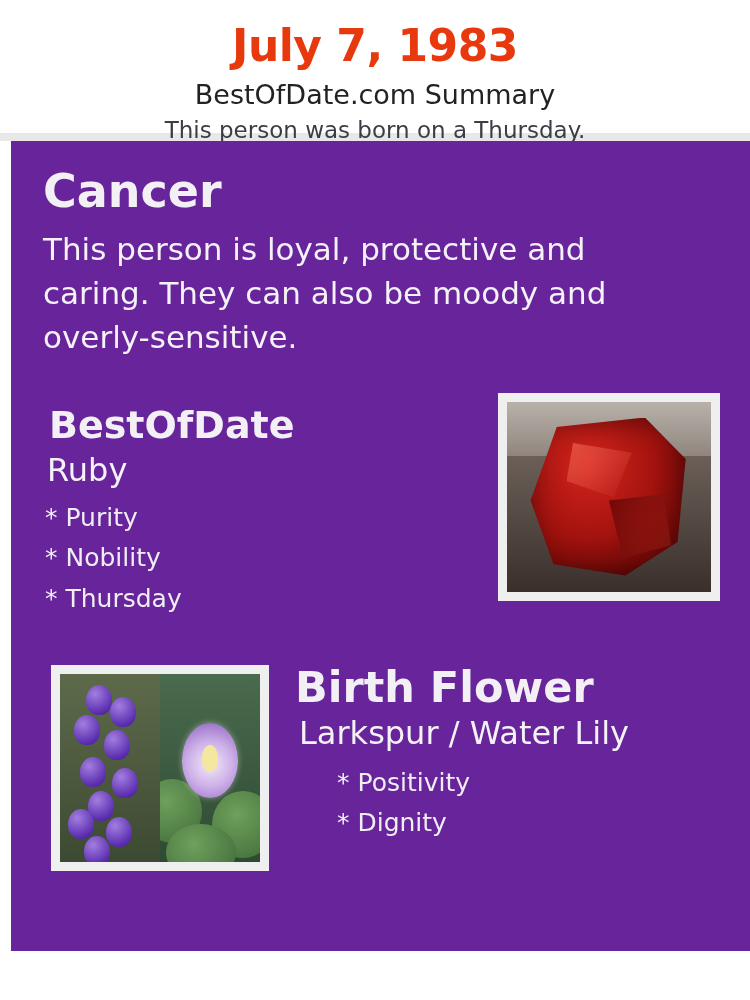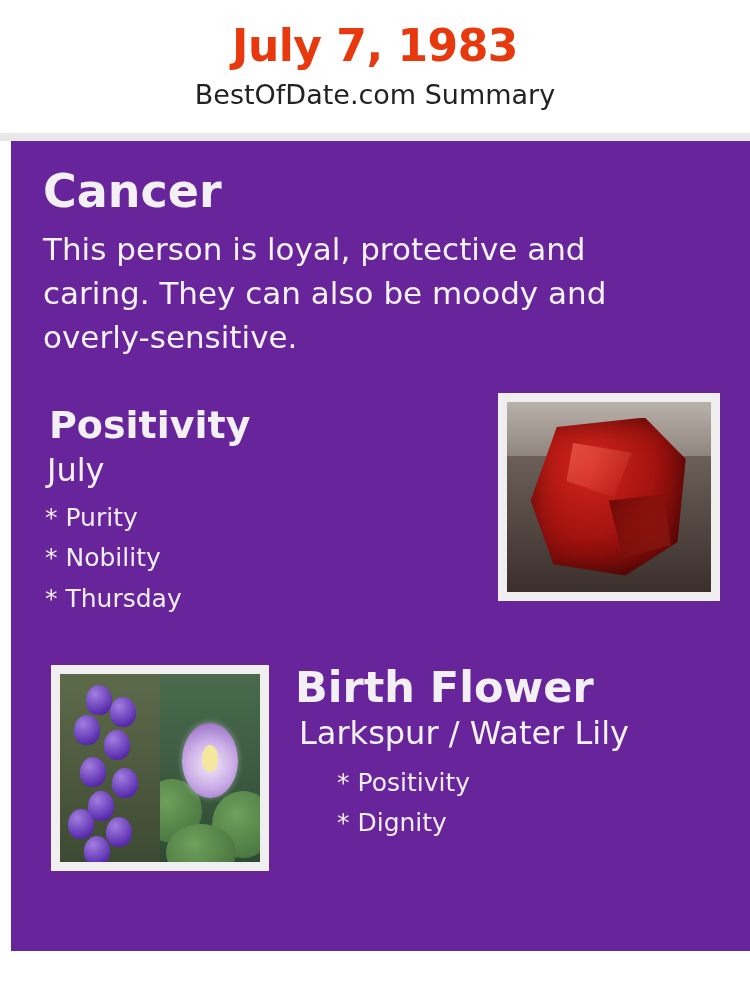--- a/index.html
+++ b/index.html
@@ -250,20 +250,21 @@
   }
 </style>
 </head>
 <body>
 
 <div class="page">
 
   <div class="header">
     <div class="header-date">July 7, 1983</div>
     <div class="header-site">BestOfDate.com Summary</div>
+    <div class="header-sub">This person was born on a Thursday.</div>
   </div>
   <div class="header-rule"></div>
 
   <div class="body-panel">
 
     <div class="zodiac-section">
       <div class="sign-name">Cancer</div>
       <div class="sign-desc">This person is loyal, protective and caring. They can also be moody and overly-sensitive.</div>
     </div>
 
@@ -271,22 +272,22 @@
       <div class="stone-photo">
         <div class="stone-photo-inner">
           <div class="photo-bg-top"></div>
           <div class="photo-bg-bottom"></div>
           <div class="ruby-shape">
             <div class="ruby-facet1"></div>
             <div class="ruby-facet2"></div>
           </div>
         </div>
       </div>
-      <div class="stone-title">Positivity</div>
-      <div class="stone-name">July</div>
+      <div class="stone-title">BestOfDate</div>
+      <div class="stone-name">Ruby</div>
       <div class="trait">* Purity</div>
       <div class="trait">* Nobility</div>
       <div class="trait">* Thursday</div>
     </div>
 
     <div class="flower-section">
       <div class="flower-photo">
         <div class="flower-photo-inner">
           <div class="flower-left">
             <div class="lark-petal" style="left:26%;top:6%;"></div>

